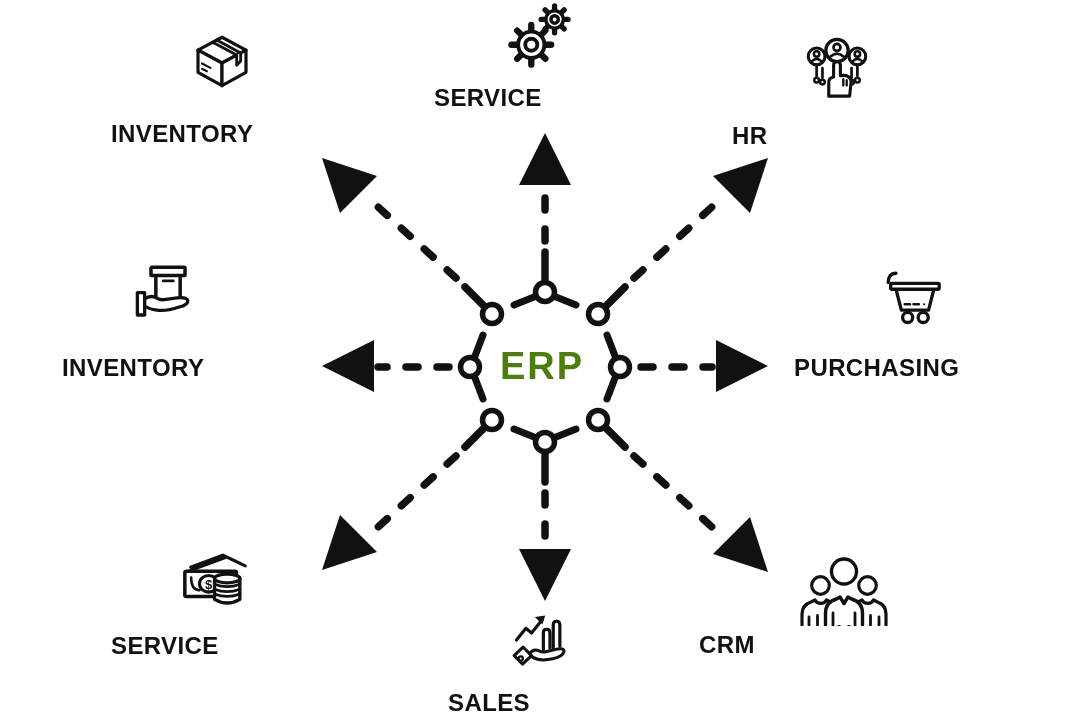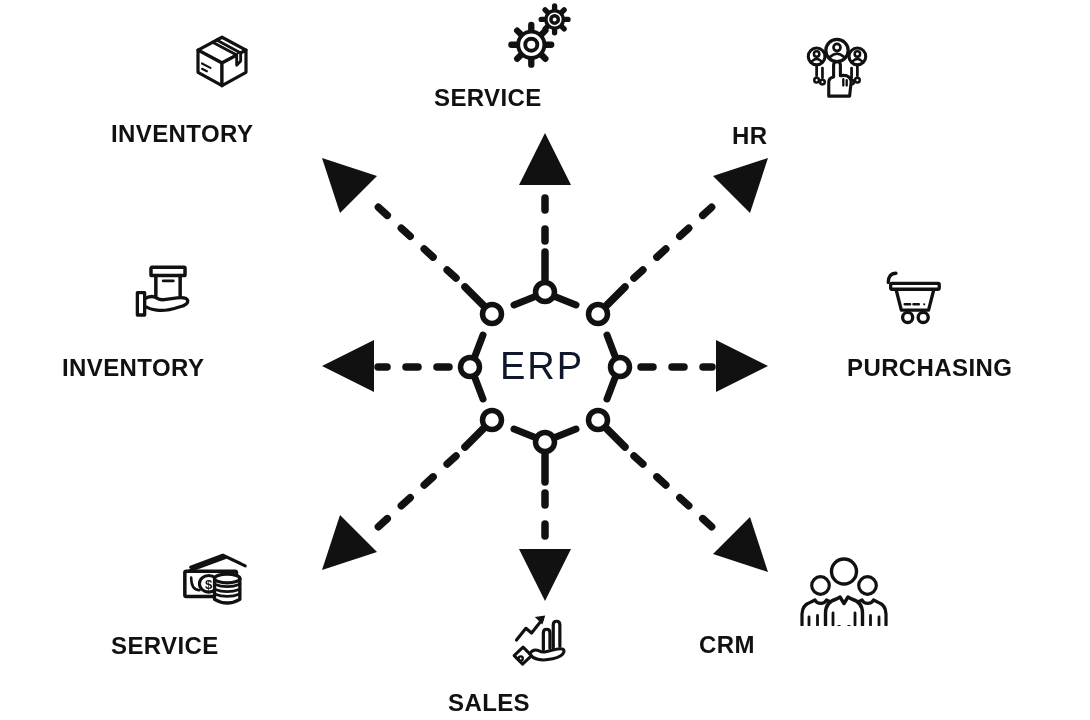--- a/index.html
+++ b/index.html
@@ -9,21 +9,21 @@
     font-family:"Liberation Sans", sans-serif;
   }
   .stage{position:absolute;left:0;top:0;width:1090px;height:720px;}
   .module-label{
     position:absolute;width:220px;text-align:left;
     font-weight:800;font-size:24px;letter-spacing:.4px;color:#111;
     white-space:nowrap;line-height:1;
   }
   .erp-label{
     position:absolute;left:442px;top:347px;width:200px;text-align:center;
-    font-weight:400;font-size:38px;letter-spacing:2px;color:#0f172a;line-height:1;
+    font-weight:700;font-size:38px;letter-spacing:2px;color:#4d7c0f;line-height:1;
   }
   svg.icon{position:absolute;}
   svg .ln{fill:none;stroke:#111;stroke-linecap:round;stroke-linejoin:round;}
   svg .fw{fill:#fff;stroke:#111;stroke-linecap:round;stroke-linejoin:round;}
 </style>
 </head>
 <body>
 
 <svg class="stage" viewBox="0 0 1090 720">
   <g stroke="#111" fill="none">
@@ -146,21 +146,21 @@
 
 <svg class="icon" style="left:879px;top:264px" width="68" height="68" viewBox="0 0 70 70">
   <path class="ln" stroke-width="3.4" d="M9.5 19 Q9.5 9.5 17.5 9.5"></path>
   <path class="fw" stroke-width="3.4" d="M17.5 26 L23 47.5 H51 L56.5 26"></path>
   <rect class="fw" stroke-width="3.4" x="12" y="20" width="50" height="6" rx="1.2"></rect>
   <path class="ln" stroke-width="2.6" stroke-dasharray="5.5 3.5" d="M26.5 41.5 H42.5"></path>
   <circle cx="46.5" cy="41.5" r="1.1" fill="#111" stroke="none"></circle>
   <circle class="fw" stroke-width="3.4" cx="29.5" cy="55" r="5.2"></circle>
   <circle class="fw" stroke-width="3.4" cx="45.5" cy="55" r="5.2"></circle>
 </svg>
-<div class="module-label" style="left:847px;top:356px">PURCHASING</div>
+<div class="module-label" style="left:794px;top:356px">PURCHASING</div>
 
 <svg class="icon" style="left:179px;top:540px" width="74" height="74" viewBox="0 0 76 76">
   <path class="ln" stroke-width="3.2" d="M12 28 L45 15.5 L63 24 M8.5 32.5 L49 17.5 L68 26.5"></path>
   <rect class="fw" stroke-width="3.6" x="6" y="32" width="53" height="26" rx="1.5"></rect>
   <path class="ln" stroke-width="2.6" d="M12.5 38.5 Q12.5 51.5 21 51.5"></path>
   <ellipse class="fw" stroke-width="3.2" cx="30.5" cy="45" rx="9.5" ry="8.5"></ellipse>
   <text x="30.5" y="50" text-anchor="middle" font-size="13.5" font-weight="bold" fill="#111" font-family="Liberation Sans, sans-serif">$</text>
   <path class="fw" stroke-width="3.4" d="M36.5 39.5 V61 Q49.5 68.5 62.5 61 V39.5 Z"></path>
   <ellipse class="fw" stroke-width="3.4" cx="49.5" cy="39.5" rx="13" ry="4.5"></ellipse>
   <path class="ln" stroke-width="2.8" d="M36.5 45.5 Q49.5 50.5 62.5 45.5 M36.5 50.5 Q49.5 55.5 62.5 50.5 M36.5 55.5 Q49.5 60.5 62.5 55.5"></path>

